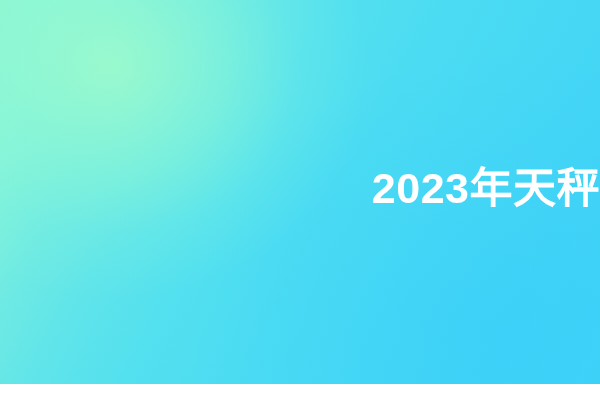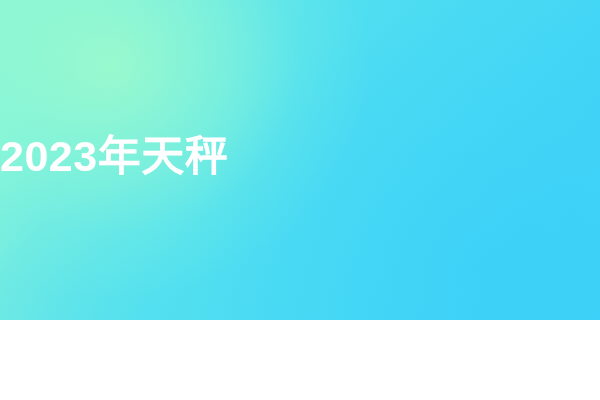--- a/index.html
+++ b/index.html
@@ -11,25 +11,25 @@
   body {
     width: 600px;
     height: 400px;
     overflow: hidden;
     font-family: "Liberation Sans", "DejaVu Sans", sans-serif;
   }
 
   .banner {
     position: relative;
     width: 600px;
-    height: 320px;
+    height: 384px;
     box-sizing: border-box;
     display: flex;
     align-items: center;
-    justify-content: flex-start;
+    justify-content: flex-end;
     overflow: hidden;
     
     background-color: #4ddcf0;
     background-image: linear-gradient(
         118deg,
         #96f7cf 0%,
         #87f5d8 9%,
         #6feae3 20%,
         #5fe4ea 30%,
         #53e0ef 41%,

